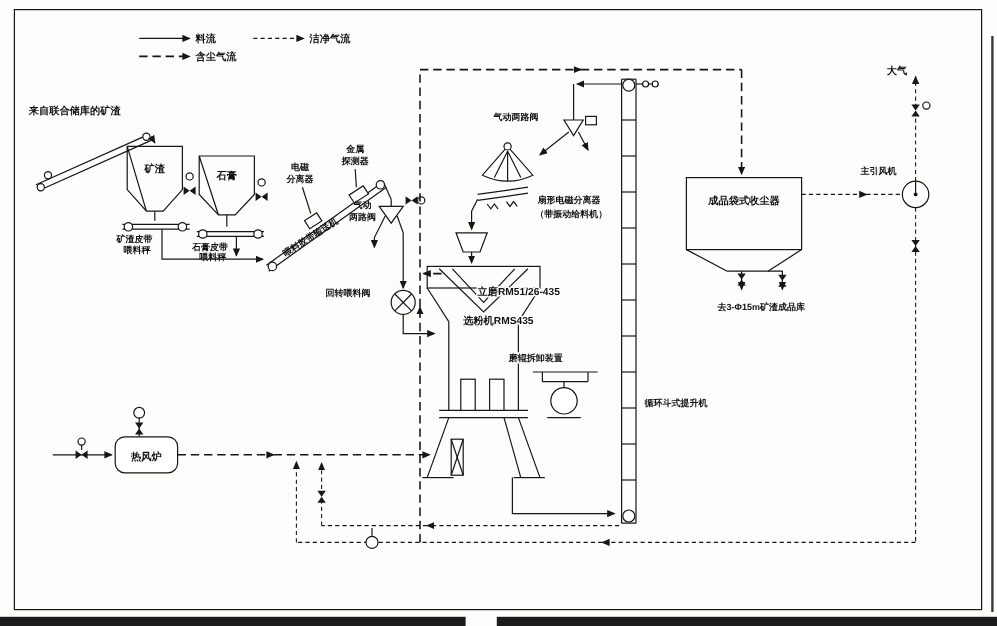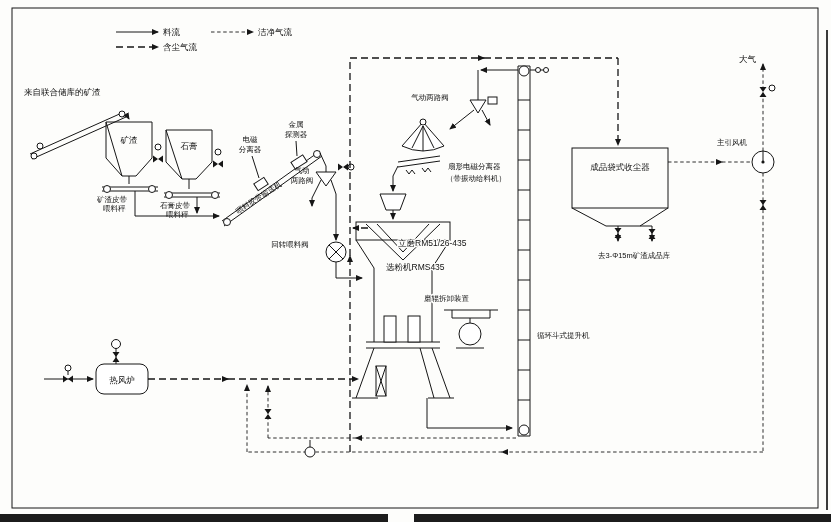--- a/index.html
+++ b/index.html
@@ -1,17 +1,17 @@
 <!DOCTYPE html>
 <html><head>
 <meta charset="utf-8">
 <style>
   html,body{margin:0;padding:0;background:#e8e8e4;}
   .page{width:831px;height:522px;background:#fdfdfb;position:relative;overflow:hidden;
-        font-family:"Liberation Sans",sans-serif;}
+        font-family:"Liberation Sans",sans-serif;font-weight:bold;}
   svg{display:block}
   .ln{fill:none;stroke:#161616;stroke-width:1;}
   .gas{fill:none;stroke:#161616;stroke-width:.9;stroke-dasharray:3.5 2.6;}
   .dust{fill:none;stroke:#161616;stroke-width:1.3;stroke-dasharray:7 4;}
   .sym{fill:#fff;stroke:#161616;stroke-width:1;}
   text{font-family:"Liberation Sans",sans-serif;font-size:8.5px;fill:#111;}
   .t7{font-size:7.5px;}
   .mid{text-anchor:middle;}
   .end{text-anchor:end;}
   .halo{paint-order:stroke;stroke:#fdfdfb;stroke-width:2.5px;stroke-linejoin:round;}

